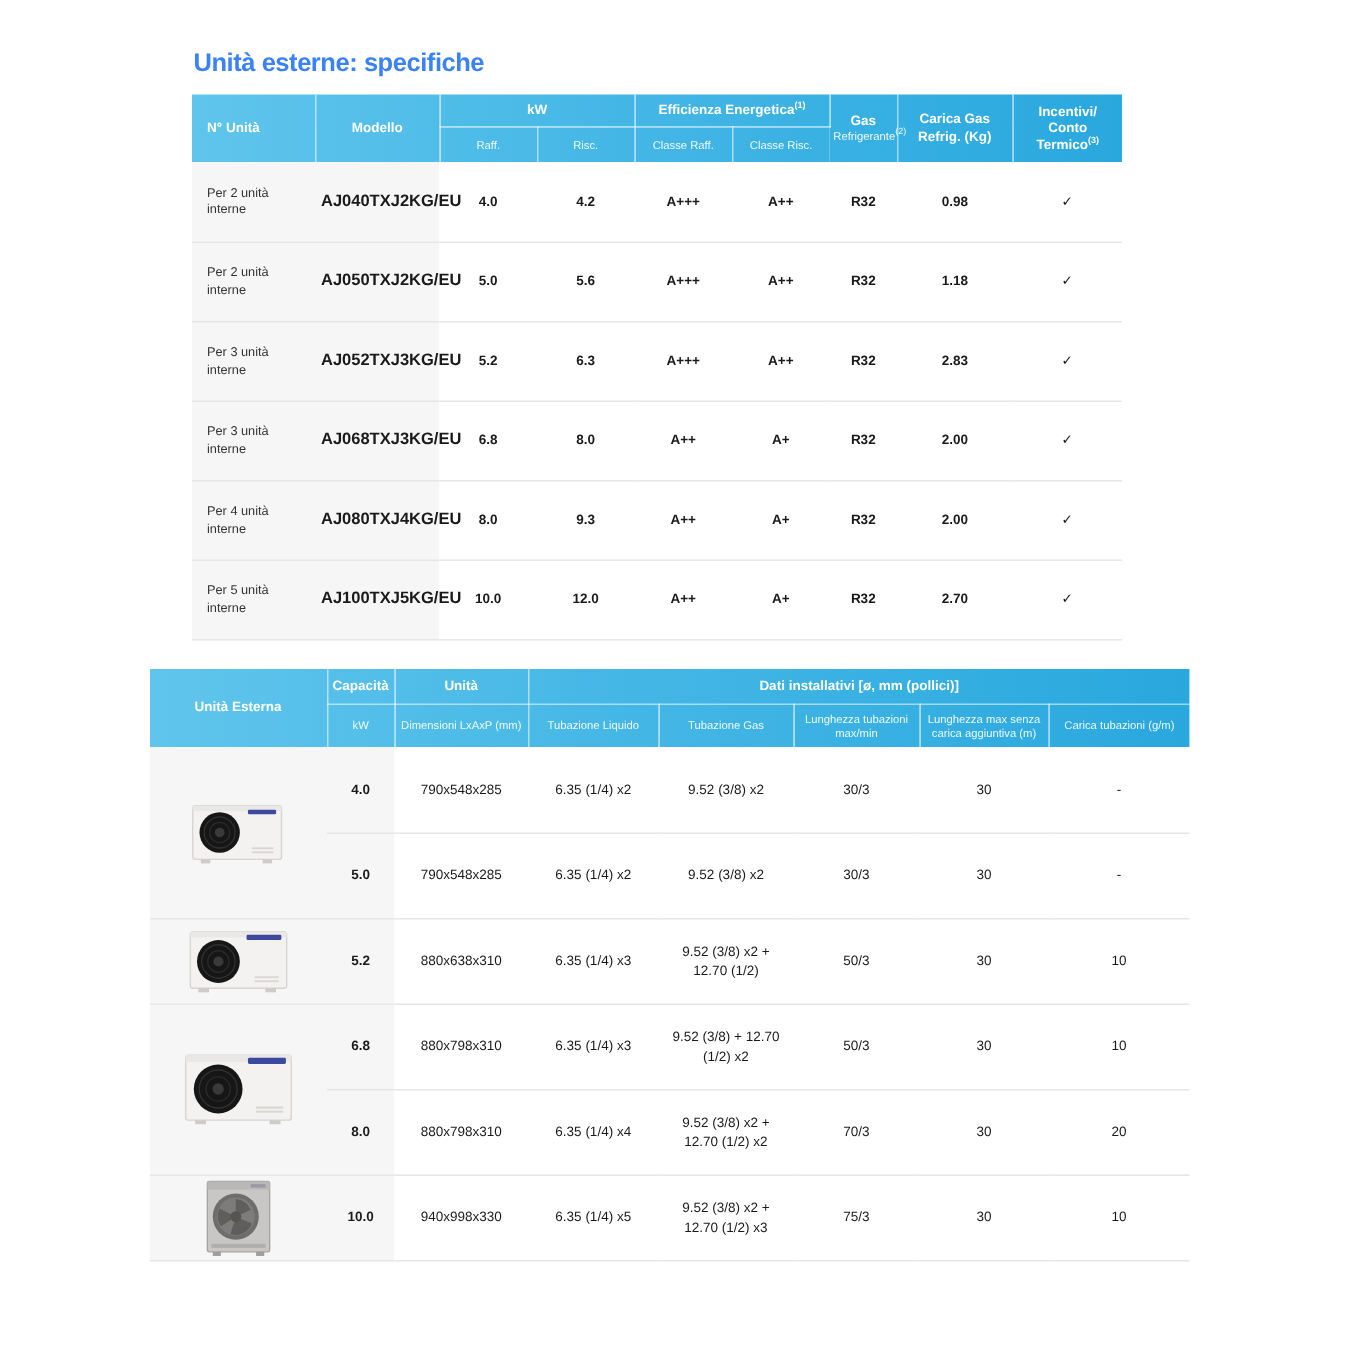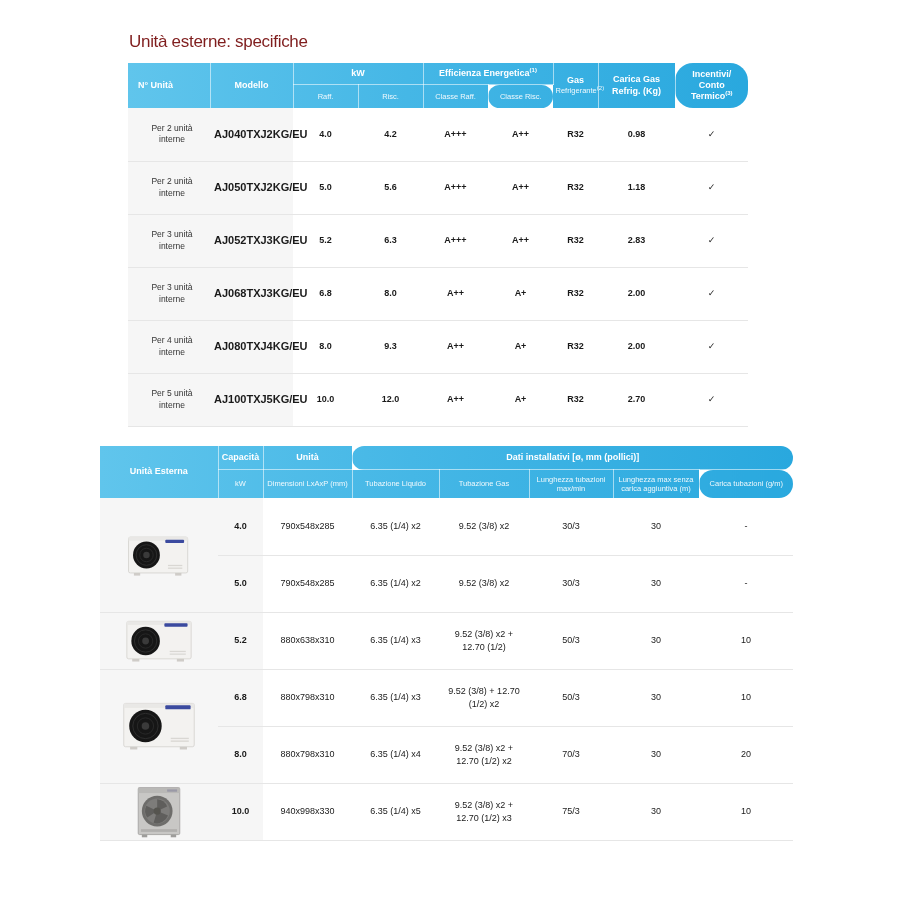--- a/index.html
+++ b/index.html
@@ -5,54 +5,54 @@
   html,body{margin:0;padding:0;}
   body{
     width:900px;height:900px;background:#ffffff;position:relative;
     font-family:"Liberation Sans", sans-serif;
     -webkit-font-smoothing:antialiased;
   }
   .section{position:absolute;}
   #section-specs{left:128px;top:32px;width:620px;}
   #section-install{left:100px;top:446px;width:693px;}
   .sec-title{
-    font-size:17px;font-weight:400;color:#7f1d1d;margin:0 0 11px 1px;
+    font-size:17px;font-weight:700;color:#3b82f6;margin:0 0 11px 1px;
     letter-spacing:-0.3px;
   }
   table{border-collapse:collapse;table-layout:fixed;}
   #table1{width:620px;}
   #table2{width:693px;}
   thead{background:linear-gradient(90deg,#60c5ec 0%,#45b7e6 45%,#29a8de 100%);}
   th{
     color:#fff;font-weight:700;font-size:9px;line-height:1.25;
     padding:2px 2px;vertical-align:middle;text-align:center;
     border-right:1px solid rgba(255,255,255,0.55);
   }
-  th:last-child{border-right:none;border-radius:18px;}
+  th:last-child{border-right:none;}
   th.group{border-bottom:1px solid rgba(255,255,255,0.55);height:17px;}
   th.sub, .subtext{
     font-weight:400;font-size:7.5px;color:rgba(255,255,255,0.92);
   }
   #table1 thead tr.subrow th{height:19px;}
   #table2 thead tr.subrow th{height:24px;}
   #table2 thead tr.grouprow th{height:19px;text-align:center;}
   th.col-first{text-align:left;padding-left:10px;}
   sup{font-size:6px;line-height:0;}
   .hdr2line{display:block;}
   td{
     font-size:9px;color:#1a1a1a;text-align:center;vertical-align:middle;
     background:#ffffff;padding:2px 4px;line-height:1.35;
   }
   tbody tr{height:53px;}
   #table2 tbody tr{height:57px;}
   tbody tr + tr td{border-top:1px solid #e6e6e6;}
   table{border-bottom:1px solid #e6e6e6;}
   td.shade{background:#f6f6f6;}
   td.unit-name{
-    text-align:center;padding-left:10px;font-size:8.5px;color:#333;font-weight:400;
+    text-align:left;padding-left:10px;font-size:8.5px;color:#333;font-weight:400;
   }
   td.bold{font-weight:700;}
   td.model{font-weight:700;font-size:11px;text-align:right;padding-left:4px;}
   td.img-cell{padding:0;}
   .unit-img{display:flex;align-items:center;justify-content:center;}
 </style>
 </head>
 <body>
 
 <div class="section" id="section-specs">

